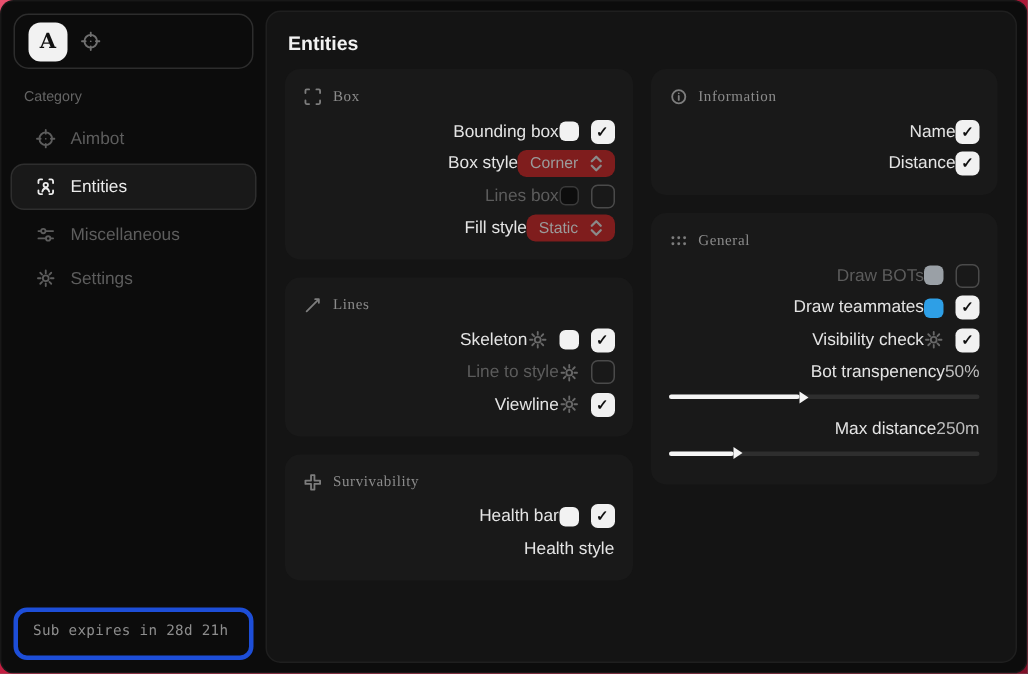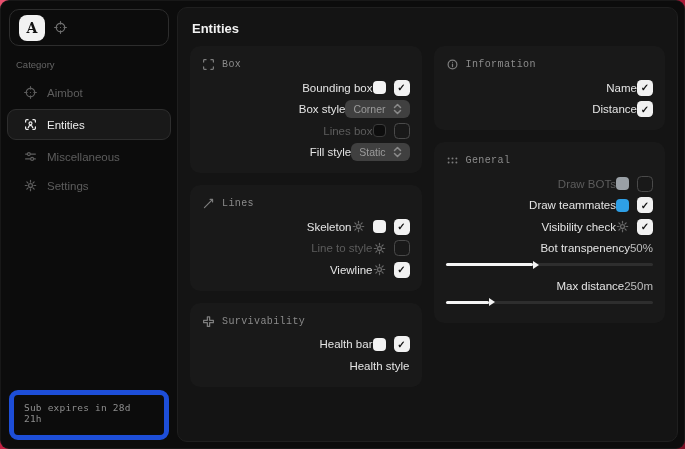--- a/index.html
+++ b/index.html
@@ -25,56 +25,56 @@
   .cat-label{margin:13px 0 4px 15px;color:#646464;font-size:9.5px;}
 
   .nav{padding:4px 0;}
   .nav-item{height:29px;display:flex;align-items:center;gap:10px;
     padding-left:15px;margin:0 7px;color:#5d5d5d;font-size:11.5px;cursor:pointer;}
   .nav-item.active{background:#191919;border:1px solid #2e2e2e;border-radius:9px;
     color:#ececec;height:31px;margin:2px 6px;}
   .nav-ico{width:14px;height:14px;display:flex;align-items:center;justify-content:center;}
 
   .side-footer{position:absolute;left:8px;right:8px;bottom:8px;
-    border:5px solid #1d4ed8;border-radius:9px;padding:7px 10px 8px;}
+    border:3px solid #1d4ed8;border-radius:9px;padding:7px 10px 8px;}
   .foot1{font-family:"DejaVu Sans Mono",monospace;font-size:9.5px;color:#8d8d8d;
     letter-spacing:.2px;margin-bottom:3px;}
   .foot2{font-family:"DejaVu Sans Mono",monospace;font-size:8.5px;color:#c7c7c7;
     font-weight:bold;}
 
   
   .main{position:absolute;left:176px;top:6px;right:6px;bottom:6px;
     background:#141414;border-radius:10px;border:1px solid #1f1f1f;overflow:hidden;}
   .main-title{padding:13px 14px 10px;color:#f2f2f2;font-size:13px;font-weight:bold;}
   .cols{display:flex;gap:12px;padding:0 12px;}
   .col{flex:1;min-width:0;}
 
   .card{background:#191919;border-radius:10px;padding:9px 12px 10px;margin-bottom:12px;}
   .sec-head{display:flex;align-items:center;gap:7px;color:#8b8b8b;
-    font-family:Liberation Mono, monospace;font-size:10px;letter-spacing:.4px;
+    font-family:Liberation Serif, serif;font-size:10px;letter-spacing:.4px;
     margin:3px 0 6px;text-align:center;}
   .sec-ico{width:13px;height:13px;display:flex;align-items:center;justify-content:center;color:#7d7d7d;}
 
   .row{display:flex;align-items:center;justify-content:flex-end;height:21.5px;}
   .label{color:#e4e4e4;font-size:11.5px;font-weight:500;}
   .label.dim{color:#5c5c5c;}
   .ctrls{display:flex;align-items:center;gap:8px;}
 
   .swatch{width:13px;height:13px;border-radius:4px;cursor:pointer;}
   .swatch.border{border:1px solid #3a3a3a;}
 
   .cb{width:16px;height:16px;border-radius:4.5px;cursor:pointer;
     display:flex;align-items:center;justify-content:center;}
   .cb.on{background:#f1f1f1;color:#101010;font-size:10px;font-weight:bold;}
   .cb.off{border:1.5px solid #4a4a4a;background:transparent;color:transparent;}
 
   .gear{width:13px;height:13px;color:#686868;display:flex;align-items:center;
     justify-content:center;cursor:pointer;}
 
-  .dd{background:#404040;border-radius:6px;height:18px;display:flex;align-items:center;
+  .dd{background:#7f1d1d;border-radius:6px;height:18px;display:flex;align-items:center;
     gap:7px;padding:0 8px;cursor:pointer;}
   .dd-val{color:#9b9b9b;font-size:10.5px;}
   .dd-ico{color:#8a8a8a;width:9px;height:11px;display:flex;align-items:center;}
 
   .val{color:#bdbdbd;font-size:11.5px;}
   .slider{position:relative;height:3px;background:#2e2e2e;border-radius:2px;
     margin:4px 0 9px;cursor:pointer;}
   .fill{position:absolute;left:0;top:0;bottom:0;background:#f5f5f5;border-radius:2px;}
   .fill::after{content:'';position:absolute;right:-6px;top:50%;transform:translateY(-50%);
     border-left:6px solid #f5f5f5;border-top:4px solid transparent;

